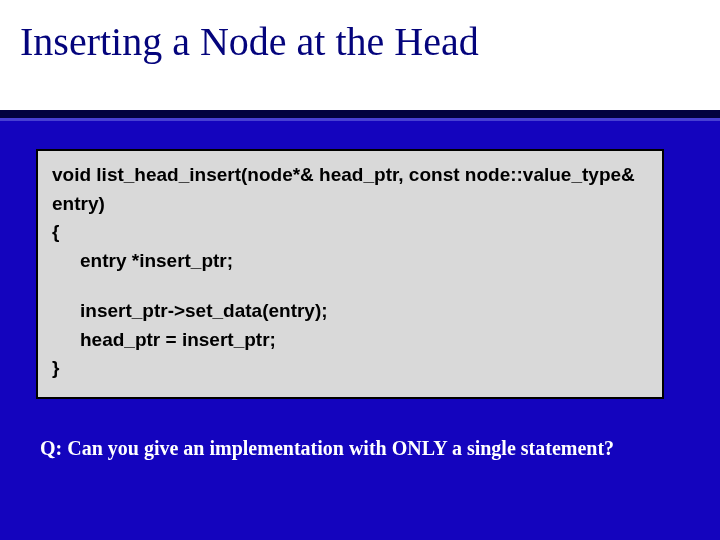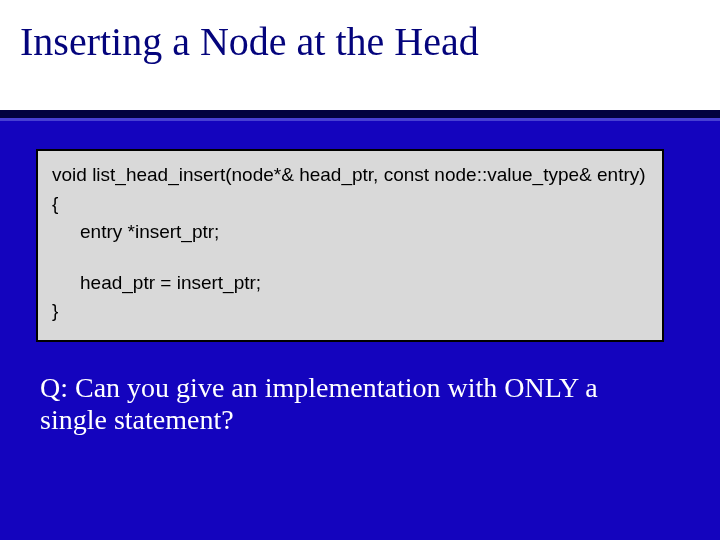--- a/index.html
+++ b/index.html
@@ -31,40 +31,41 @@
     width: 100%;
   }
   .rule-light {
     height: 3px;
     background: #7a7ae6;
     width: 100%;
     opacity: 0.5;
   }
   .content {
     padding: 28px 56px 0 36px;
+    font-weight: bold;
   }
   .code-box {
     background: #d9d9d9;
     border: 2px solid #000;
     padding: 10px 14px 14px 14px;
     font-family: Arial, Helvetica, sans-serif;
     font-size: 19px;
     line-height: 1.5;
     color: #000;
   }
   .code-indent {
     padding-left: 28px;
   }
   .code-gap {
     height: 22px;
   }
   .question {
-    margin-top: 30px;
+    margin-top: 38px;
     color: #ffffff;
-    font-size: 28px;
+    font-size: 20px;
     font-family: "Times New Roman", Times, serif;
     padding: 0 4px;
   }
 </style>
 </head>
 <body>
 
 <div class="slide">
 
   <div class="title-area">
@@ -74,20 +75,21 @@
   <div class="rule-dark"></div>
   <div class="rule-light"></div>
 
   <div class="content">
 
     <div class="code-box">
       <div>void list_head_insert(node*&amp; head_ptr, const node::value_type&amp; entry)</div>
       <div>{</div>
       <div class="code-indent">entry *insert_ptr;</div>
       <div class="code-gap"></div>
+      <div class="code-indent">insert_ptr-&gt;set_data(entry);</div>
       <div class="code-indent">head_ptr = insert_ptr;</div>
       <div>}</div>
     </div>
 
     <div class="question">Q: Can you give an implementation with ONLY a single statement?</div>
 
   </div>
 
 </div>
 

